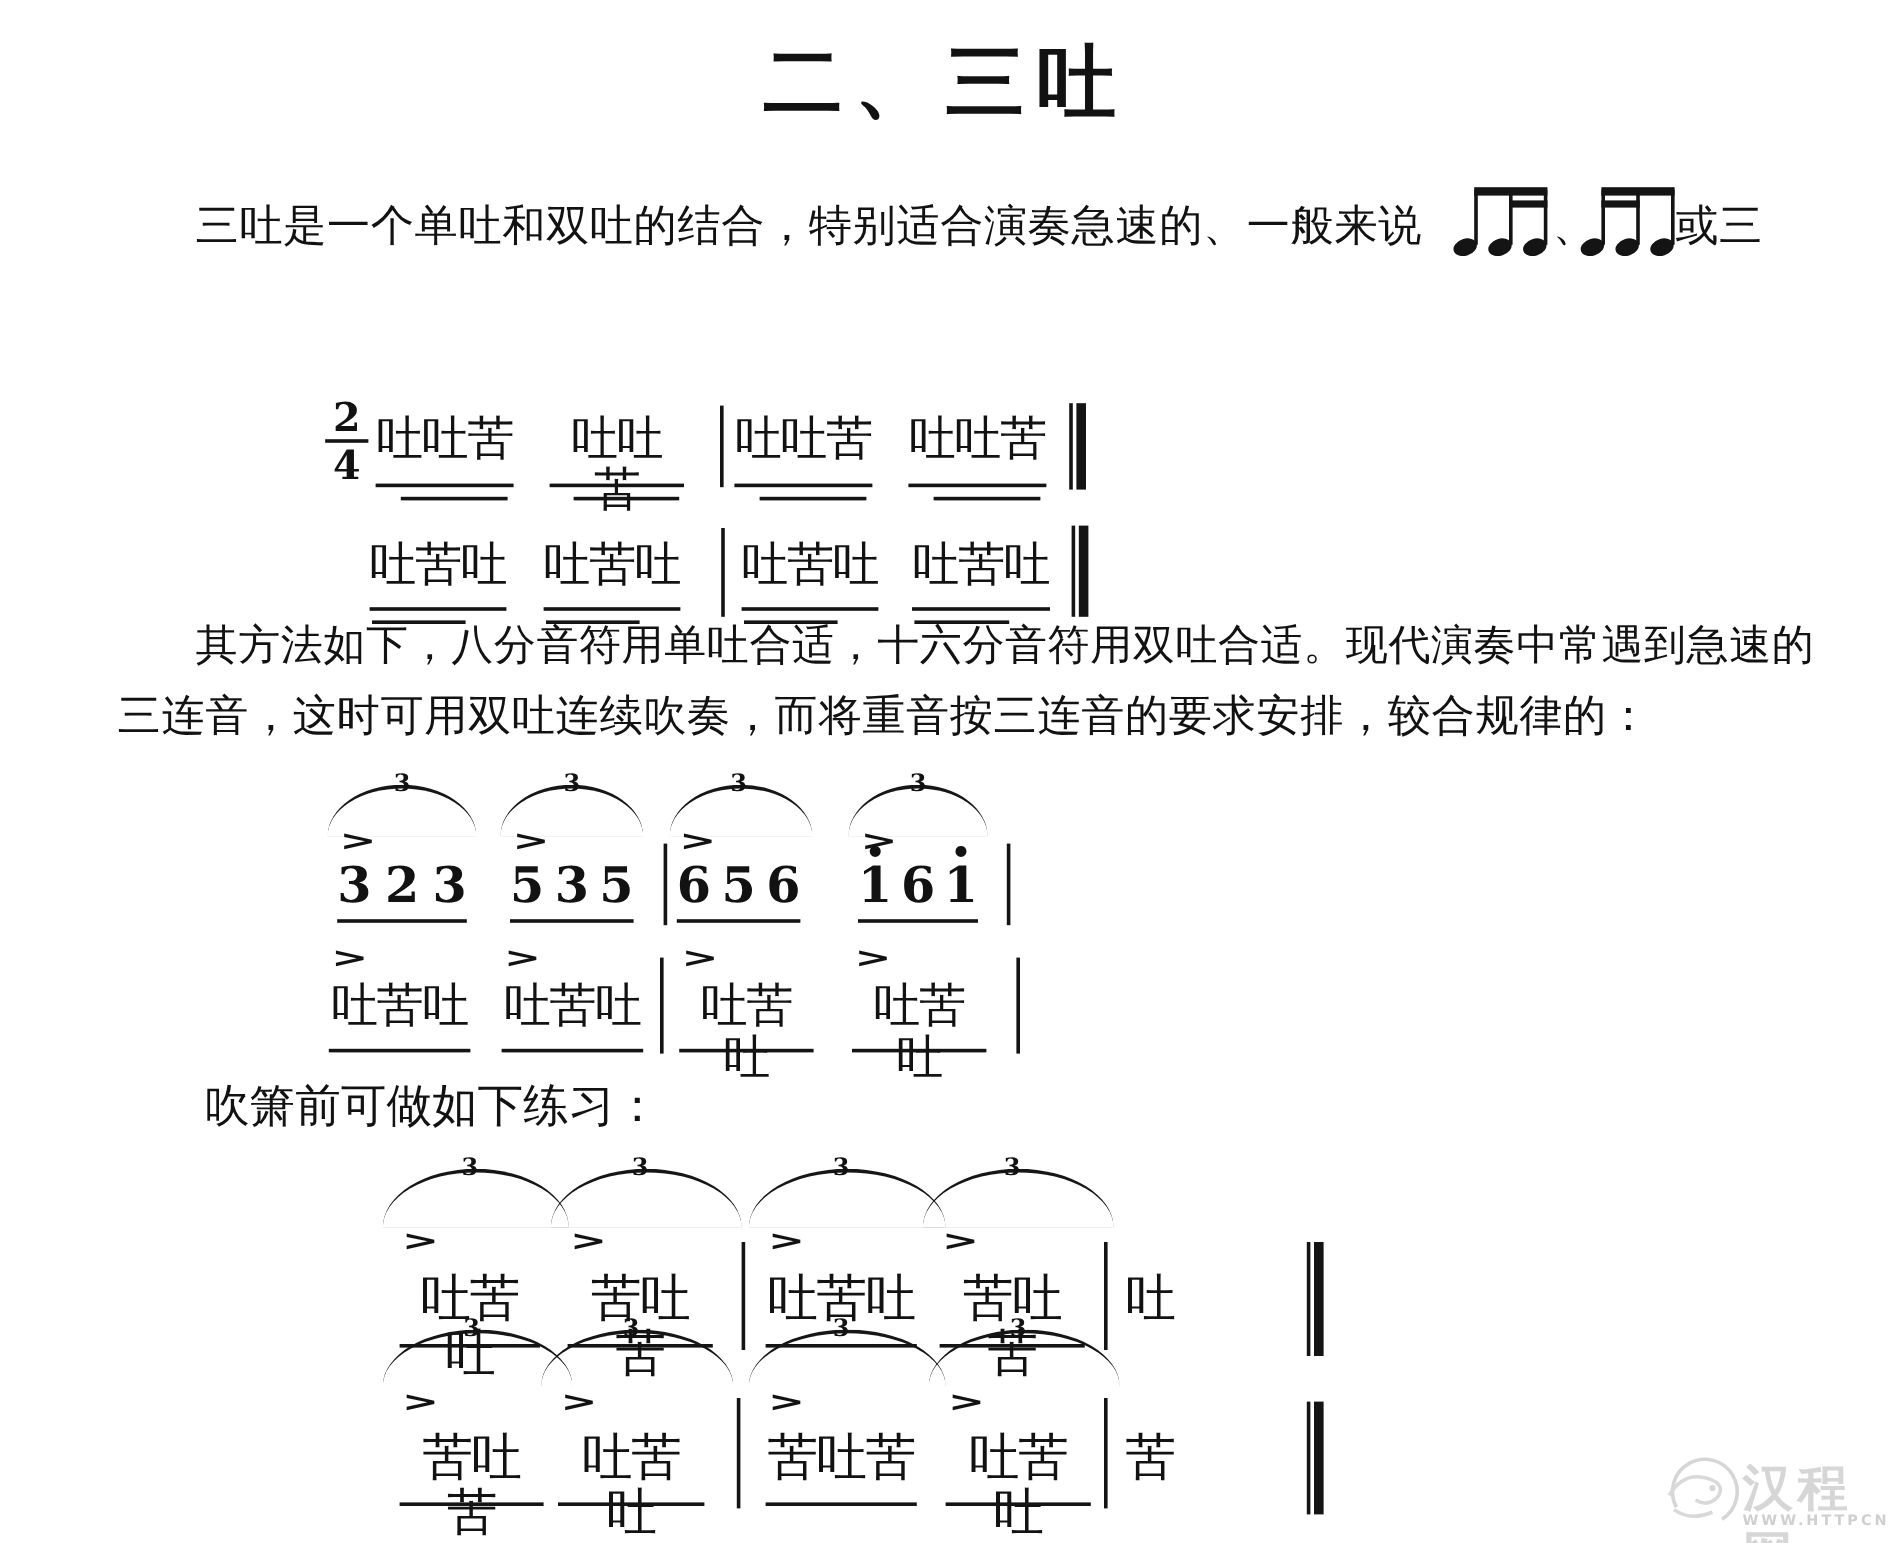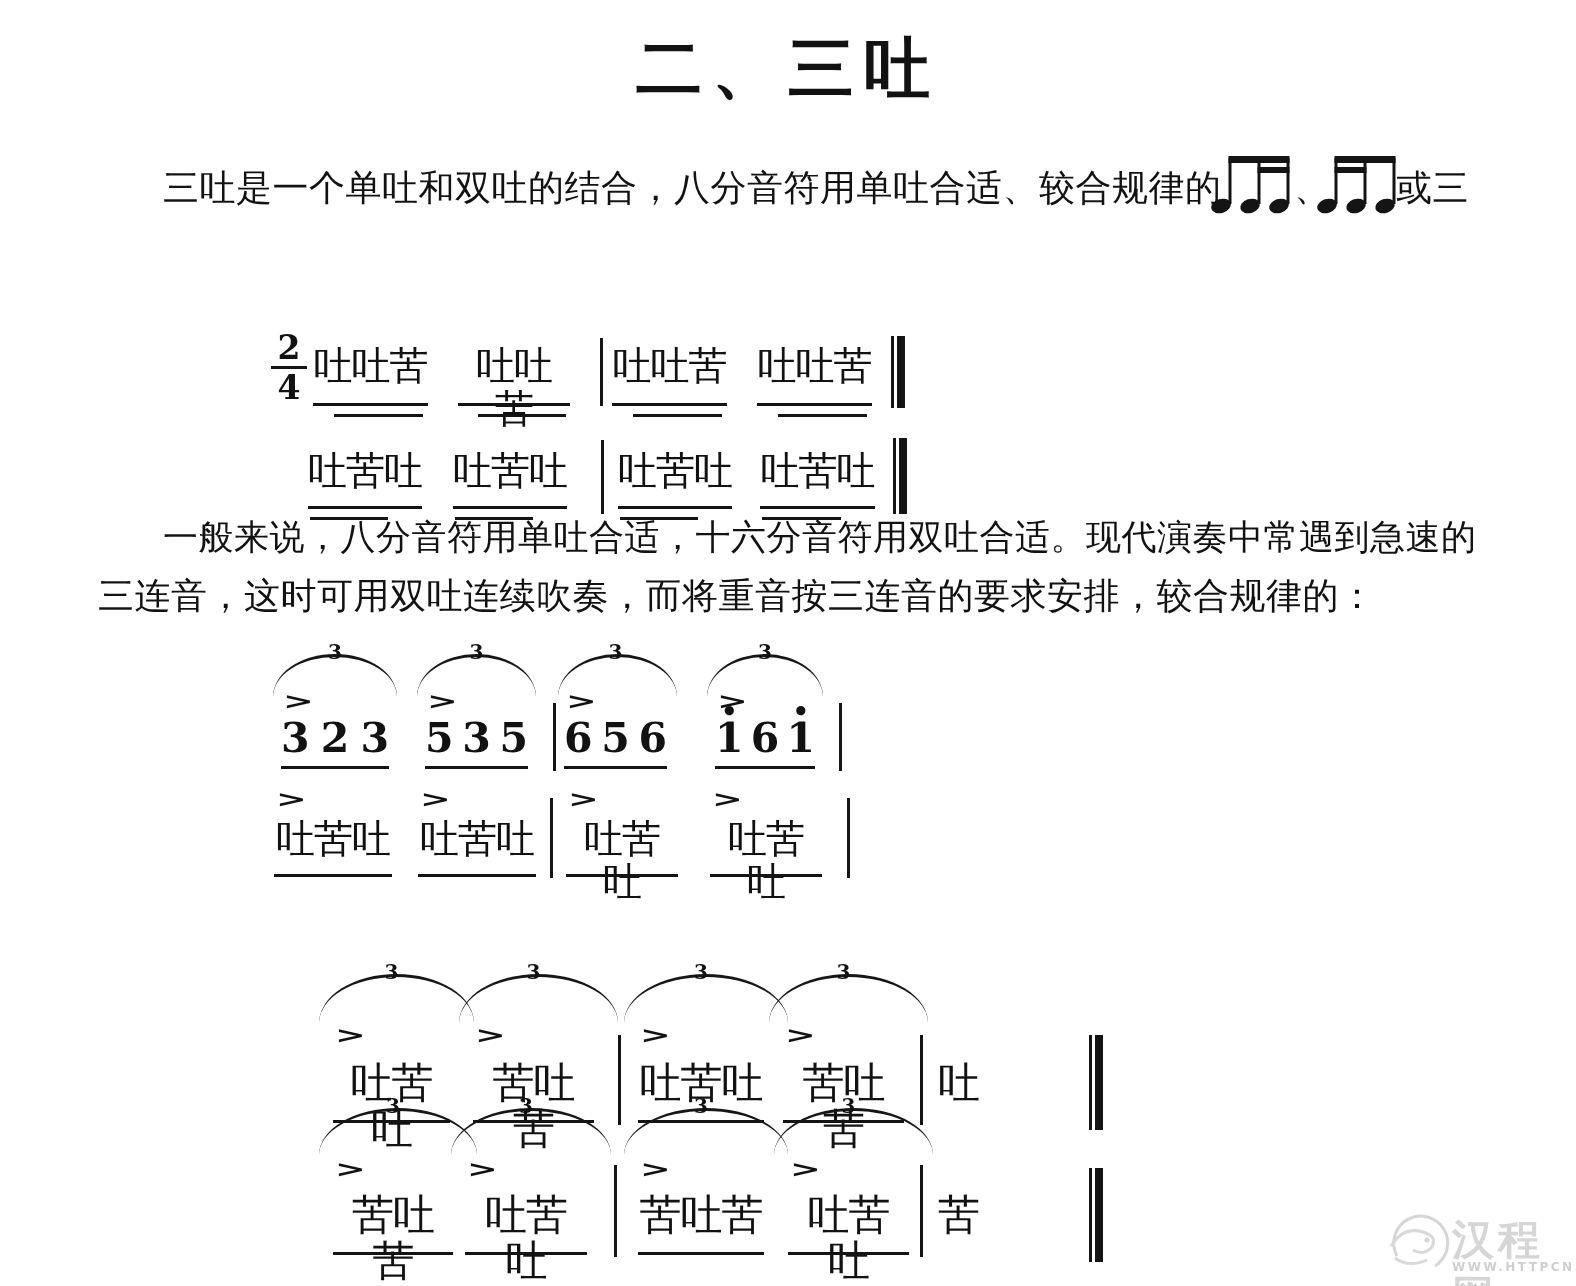--- a/index.html
+++ b/index.html
@@ -44,21 +44,21 @@
   .wm-url{position:absolute; font-family:"DejaVu Sans", sans-serif; font-size:12px;
     color:#cfcfcf; letter-spacing:2.5px; font-weight:bold;}
 </style>
 </head>
 <body>
 
 <div class="page">
 
   <div class="abs title">二、三吐</div>
 
-  <div class="abs body-text" style="left:163px; top:164px;">三吐是一个单吐和双吐的结合，八分音符用单吐合适、较合规律的</div>
+  <div class="abs body-text" style="left:163px; top:164px;">三吐是一个单吐和双吐的结合，特别适合演奏急速的、一般来说</div>
 
   <svg class="note-fig" style="left:1210px; top:152px;" width="82" height="64" viewBox="0 0 82 64">
     <ellipse cx="11" cy="54" rx="10" ry="7" transform="rotate(-18 11 54)" fill="#141414"></ellipse>
     <ellipse cx="40" cy="54" rx="10" ry="7" transform="rotate(-18 40 54)" fill="#141414"></ellipse>
     <ellipse cx="69" cy="54" rx="10" ry="7" transform="rotate(-18 69 54)" fill="#141414"></ellipse>
     <rect x="18.5" y="6" width="3" height="46" fill="#141414"></rect>
     <rect x="47.5" y="6" width="3" height="46" fill="#141414"></rect>
     <rect x="76.5" y="6" width="3" height="46" fill="#141414"></rect>
     <rect x="18.5" y="4" width="61" height="7" fill="#141414"></rect>
     <rect x="47.5" y="15" width="32" height="6" fill="#141414"></rect>
@@ -127,21 +127,21 @@
     <div class="u2b" style="top:67px;"></div>
   </div>
   <div class="sgroup" style="left:760px; top:450px; width:115px;">
     <span class="syl">吐苦吐</span>
     <div class="u" style="top:56px;"></div>
     <div class="u2b" style="top:67px;"></div>
   </div>
   <div class="ebar-thin" style="left:893px; top:438px; height:76px;"></div>
   <div class="ebar-thick" style="left:899px; top:438px; height:76px;"></div>
 
-  <div class="abs body-text" style="left:163px; top:514px; font-size:35px;">一般来说，八分音符用单吐合适，十六分音符用双吐合适。现代演奏中常遇到急速的</div>
+  <div class="abs body-text" style="left:163px; top:514px; font-size:35px;">其方法如下，八分音符用单吐合适，十六分音符用双吐合适。现代演奏中常遇到急速的</div>
   <div class="abs body-text" style="left:98px; top:572px;">三连音，这时可用双吐连续吹奏，而将重音按三连音的要求安排，较合规律的：</div>
 
   <div class="dgroup" style="left:281px; top:718px; width:108px;">
     <div class="arc" style="left:-8px; right:-8px; top:-64px; height:40px;"></div>
     <div class="t3" style="top:-78px;">3</div>
     <span class="acc" style="left:2px; top:-28px;">&gt;</span>
     <div class="digits">
       <span class="dgt">3</span>
       <span class="dgt">2</span>
       <span class="dgt">3</span>
@@ -200,20 +200,21 @@
     <span class="syl">吐苦吐</span>
     <div class="u" style="top:56px;"></div>
   </div>
   <div class="sgroup" style="left:710px; top:818px; width:112px;">
     <span class="acc" style="left:2px; top:-30px;">&gt;</span>
     <span class="syl">吐苦吐</span>
     <div class="u" style="top:56px;"></div>
   </div>
   <div class="bar" style="left:847px; top:798px; height:80px;"></div>
 
+  <div class="abs" style="left:170px; top:896px; font-size:38px;">吹箫前可做如下练习：</div>
 
   <div class="sgroup" style="left:333px; top:1060px; width:117px;">
     <div class="arc" style="left:-14px; right:-24px; top:-86px; height:46px;"></div>
     <div class="t3" style="top:-100px;">3</div>
     <span class="acc" style="left:2px; top:-36px;">&gt;</span>
     <span class="syl-lg">吐苦吐</span>
     <div class="u" style="top:60px;"></div>
   </div>
   <div class="sgroup" style="left:473px; top:1060px; width:121px;">
     <div class="arc" style="left:-14px; right:-24px; top:-86px; height:46px;"></div>

